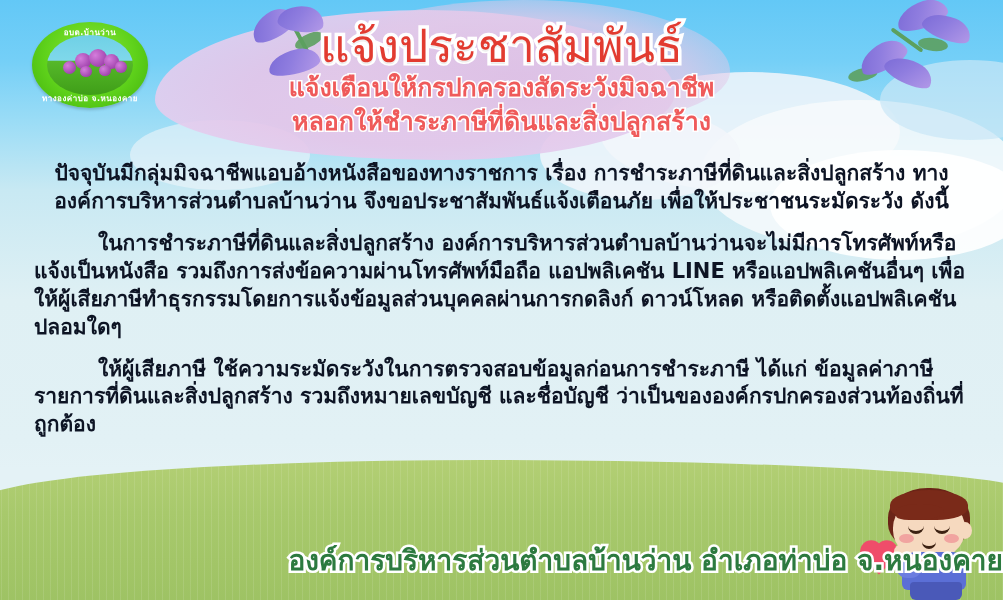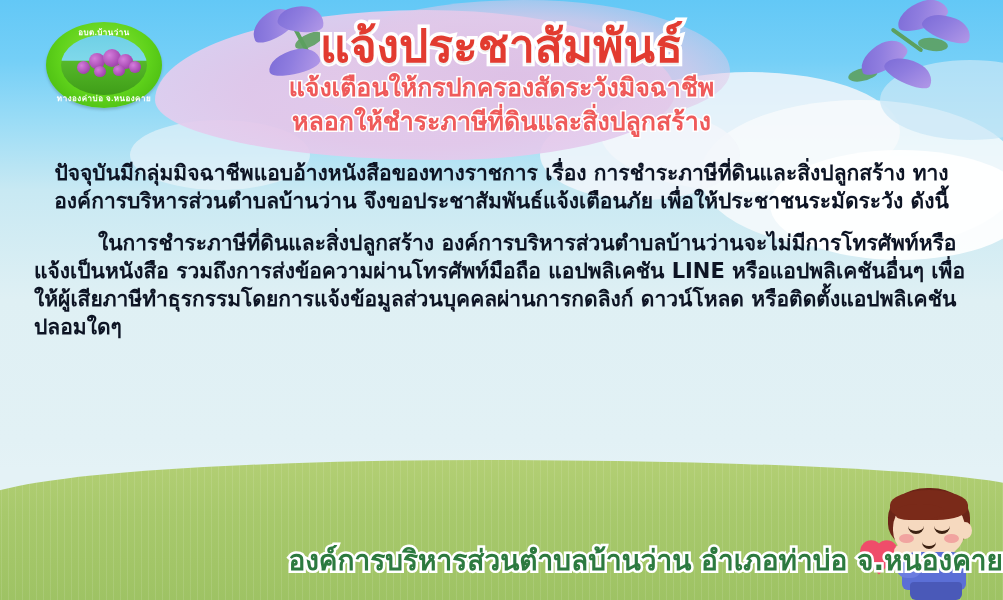--- a/index.html
+++ b/index.html
@@ -58,25 +58,24 @@
     top: 0px;
     width: 430px;
     height: 130px;
     background: radial-gradient(ellipse at 50% 60%, #ddbfe4 0%, #e2c8e8 55%, rgba(226,200,232,0) 100%);
     opacity: .75;
   }
 
   
   .logo {
     position: absolute;
-    left: 46px;
+    left: 32px;
     top: 22px;
     width: 116px;
     height: 86px;
-    font-family: Liberation Serif, serif;
   }
   .logo .ring {
     position: absolute;
     inset: 0;
     border-radius: 50%;
     background: radial-gradient(ellipse at 50% 40%, #8fe53a 0%, #5fd21b 55%, #3fae0c 100%);
     box-shadow: 0 2px 3px rgba(0,0,0,.18);
   }
   .logo .inner {
     position: absolute;
@@ -162,21 +161,21 @@
   .header-block {
     position: absolute;
     left: 0;
     top: 0;
     width: 1003px;
     text-align: center;
   }
   .title {
     margin-top: 22px;
     font-size: 46px;
-    font-weight: bold;
+    font-weight: normal;
     color: #e23b30;
     line-height: 1.05;
     -webkit-text-stroke: 7px #ffffff;
     paint-order: stroke fill;
     text-shadow:
       0 0 2px #ffffff,
       0 2px 0 rgba(0,0,0,.08);
   }
   .subtitle {
     margin-top: 2px;
@@ -320,20 +319,21 @@
 
   <div class="header-block">
     <div class="title">แจ้งประชาสัมพันธ์</div>
     <div class="subtitle">แจ้งเตือนให้กรปกครองสัดระวังมิจฉาชีพ</div>
     <div class="subtitle">หลอกให้ชำระภาษีที่ดินและสิ่งปลูกสร้าง</div>
   </div>
 
   <div class="body-copy">
     <p class="para p-first">ปัจจุบันมีกลุ่มมิจฉาชีพแอบอ้างหนังสือของทางราชการ เรื่อง การชำระภาษีที่ดินและสิ่งปลูกสร้าง ทางองค์การบริหารส่วนตำบลบ้านว่าน จึงขอประชาสัมพันธ์แจ้งเตือนภัย เพื่อให้ประชาชนระมัดระวัง ดังนี้</p>
     <p class="para p-indent">ในการชำระภาษีที่ดินและสิ่งปลูกสร้าง องค์การบริหารส่วนตำบลบ้านว่านจะไม่มีการโทรศัพท์หรือแจ้งเป็นหนังสือ รวมถึงการส่งข้อความผ่านโทรศัพท์มือถือ แอปพลิเคชัน LINE หรือแอปพลิเคชันอื่นๆ เพื่อให้ผู้เสียภาษีทำธุรกรรมโดยการแจ้งข้อมูลส่วนบุคคลผ่านการกดลิงก์ ดาวน์โหลด หรือติดตั้งแอปพลิเคชันปลอมใดๆ</p>
+    <p class="para p-indent">ให้ผู้เสียภาษี ใช้ความระมัดระวังในการตรวจสอบข้อมูลก่อนการชำระภาษี ได้แก่ ข้อมูลค่าภาษี รายการที่ดินและสิ่งปลูกสร้าง รวมถึงหมายเลขบัญชี และชื่อบัญชี ว่าเป็นขององค์กรปกครองส่วนท้องถิ่นที่ถูกต้อง</p>
   </div>
 
   <div class="grass">
     <div class="grass-texture"></div>
   </div>
 
   <div class="mascot">
     <div class="m-heart"></div>
     <div class="m-hair-back"></div>
     <div class="m-face"></div>

